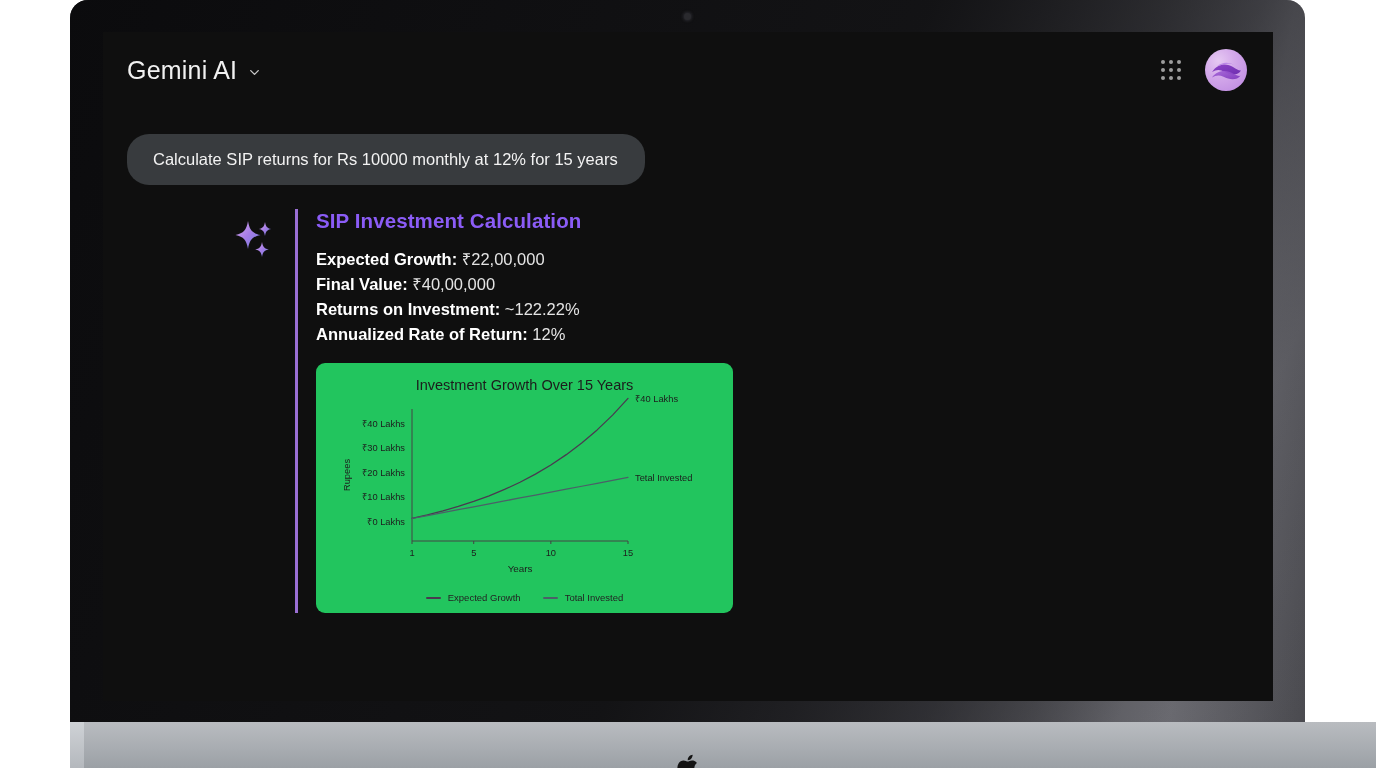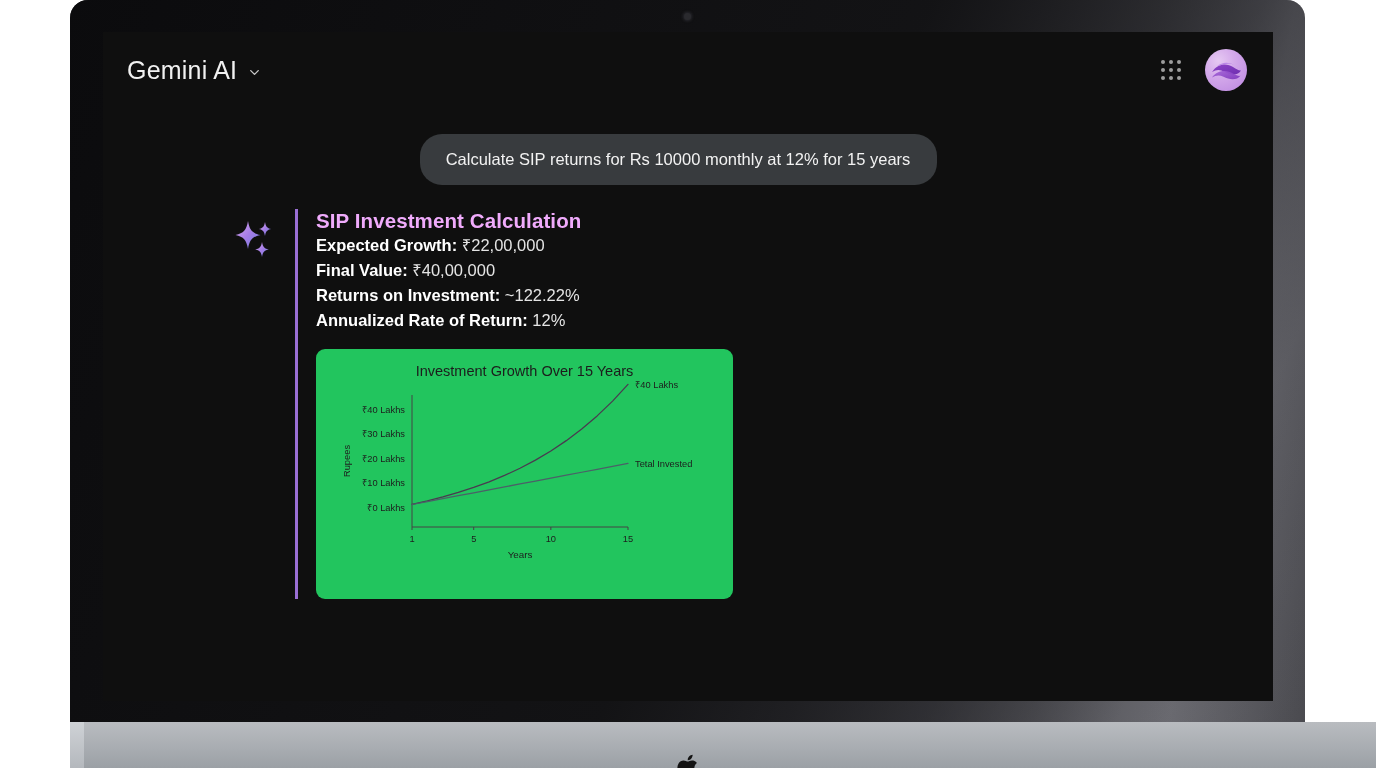--- a/index.html
+++ b/index.html
@@ -167,21 +167,21 @@
     left: 0;
     top: 76px;
     width: 100%;
     height: calc(100% - 76px);
     padding: 0 26px 0 24px;
   }
 
   
   #user-message-row {
     display: flex;
-    justify-content: center;
+    justify-content: flex-start;
     padding-right: 17px;
     padding-top: 26px;
   }
   #user-message-bubble {
     background: #383b3e;
     color: #f2f2f2;
     font-size: 16.5px;
     line-height: 1.35;
     border-radius: 22px;
     padding: 14px 27px 15px 26px;
@@ -202,24 +202,25 @@
     width: 46px;
     height: 46px;
     margin-top: 6px;
   }
   #assistant-body {
     border-left: 3px solid #9a6fd4;
     padding-left: 18px;
     flex: 1 1 auto;
   }
   #response-title {
-    color: #f0abfc;
+    color: #8b5cf6;
     font-size: 20.5px;
     font-weight: 700;
     letter-spacing: 0.1px;
+    margin-bottom: 14px;
   }
   .stat-line {
     font-size: 16.5px;
     line-height: 25px;
     color: #e9e9e9;
   }
   .stat-line .stat-label {
     font-weight: 700;
     color: #ffffff;
   }
@@ -382,20 +383,30 @@
                   <line x1="300" y1="146" x2="300" y2="149" stroke="#444" stroke-width="1"></line>
                   <text x="300" y="161" text-anchor="middle" font-family="&quot;Liberation Sans&quot;, sans-serif" font-size="9.3" fill="#1d1d1d">15</text>
                   <text x="192" y="177" text-anchor="middle" font-family="&quot;Liberation Sans&quot;, sans-serif" font-size="9.8" fill="#1d1d1d">Years</text>
                   <polyline points="84.00,123.34 99.43,119.84 114.86,115.91 130.29,111.46 145.71,106.45 161.14,100.80 176.57,94.42 192.00,87.21 207.43,79.10 222.86,69.95 238.29,59.64 253.71,48.00 269.14,34.90 284.57,20.11 300.00,3.44" fill="none" stroke="#4a3a50" stroke-width="1.25" stroke-linejoin="round" stroke-linecap="round"></polyline>
                   <text x="307" y="6.639999999999998" text-anchor="start" font-family="&quot;Liberation Sans&quot;, sans-serif" font-size="9.3" fill="#1d1d1d">₹40 Lakhs</text>
                   <polyline points="84.00,123.51 99.43,120.58 114.86,117.64 130.29,114.71 145.71,111.78 161.14,108.84 176.57,105.91 192.00,102.98 207.43,100.04 222.86,97.11 238.29,94.18 253.71,91.24 269.14,88.31 284.57,85.38 300.00,82.44" fill="none" stroke="#4b6068" stroke-width="1.25" stroke-linejoin="round" stroke-linecap="round"></polyline>
                   <text x="307" y="85.64444444444446" text-anchor="start" font-family="&quot;Liberation Sans&quot;, sans-serif" font-size="9.3" fill="#1d1d1d">Tetal Invested</text>
                 </svg>
             </div>
 
+            <div id="chart-legend">
+                <div class="legend-entry">
+                  <span class="legend-swatch" style="background: rgb(74, 58, 80);"></span>
+                  <span>Expected Growth</span>
+                </div>
+                <div class="legend-entry">
+                  <span class="legend-swatch" style="background: rgb(75, 96, 104);"></span>
+                  <span>Total Invested</span>
+                </div>
+              </div>
           </div>
         </div>
       </div>
     </div>
   </div>
 
   <div id="laptop-base"></div>
   <div id="laptop-base-left-edge"></div>
   <svg id="apple-logo" viewBox="0 0 24 26">
     <path fill="currentColor" d="M17.5 13.6c0-2.7 2.2-4 2.3-4.1-1.3-1.8-3.2-2.1-3.9-2.1-1.7-.2-3.3.9-4.1.9-.8 0-2.2-.9-3.6-.9-1.8 0-3.5 1.1-4.5 2.7-1.9 3.3-.5 8.2 1.4 10.9.9 1.3 2 2.8 3.4 2.7 1.4-.1 1.9-.9 3.5-.9s2.1.9 3.6.8c1.5 0 2.4-1.3 3.3-2.7.7-1 1.2-2.1 1.5-3.2-3.3-1.2-2.9-4.1-2.9-4.1zM14.9 5.6c.7-.9 1.2-2.1 1.1-3.3-1 0-2.3.7-3.1 1.6-.7.8-1.3 2-1.1 3.2 1.2.1 2.4-.6 3.1-1.5z"></path>

